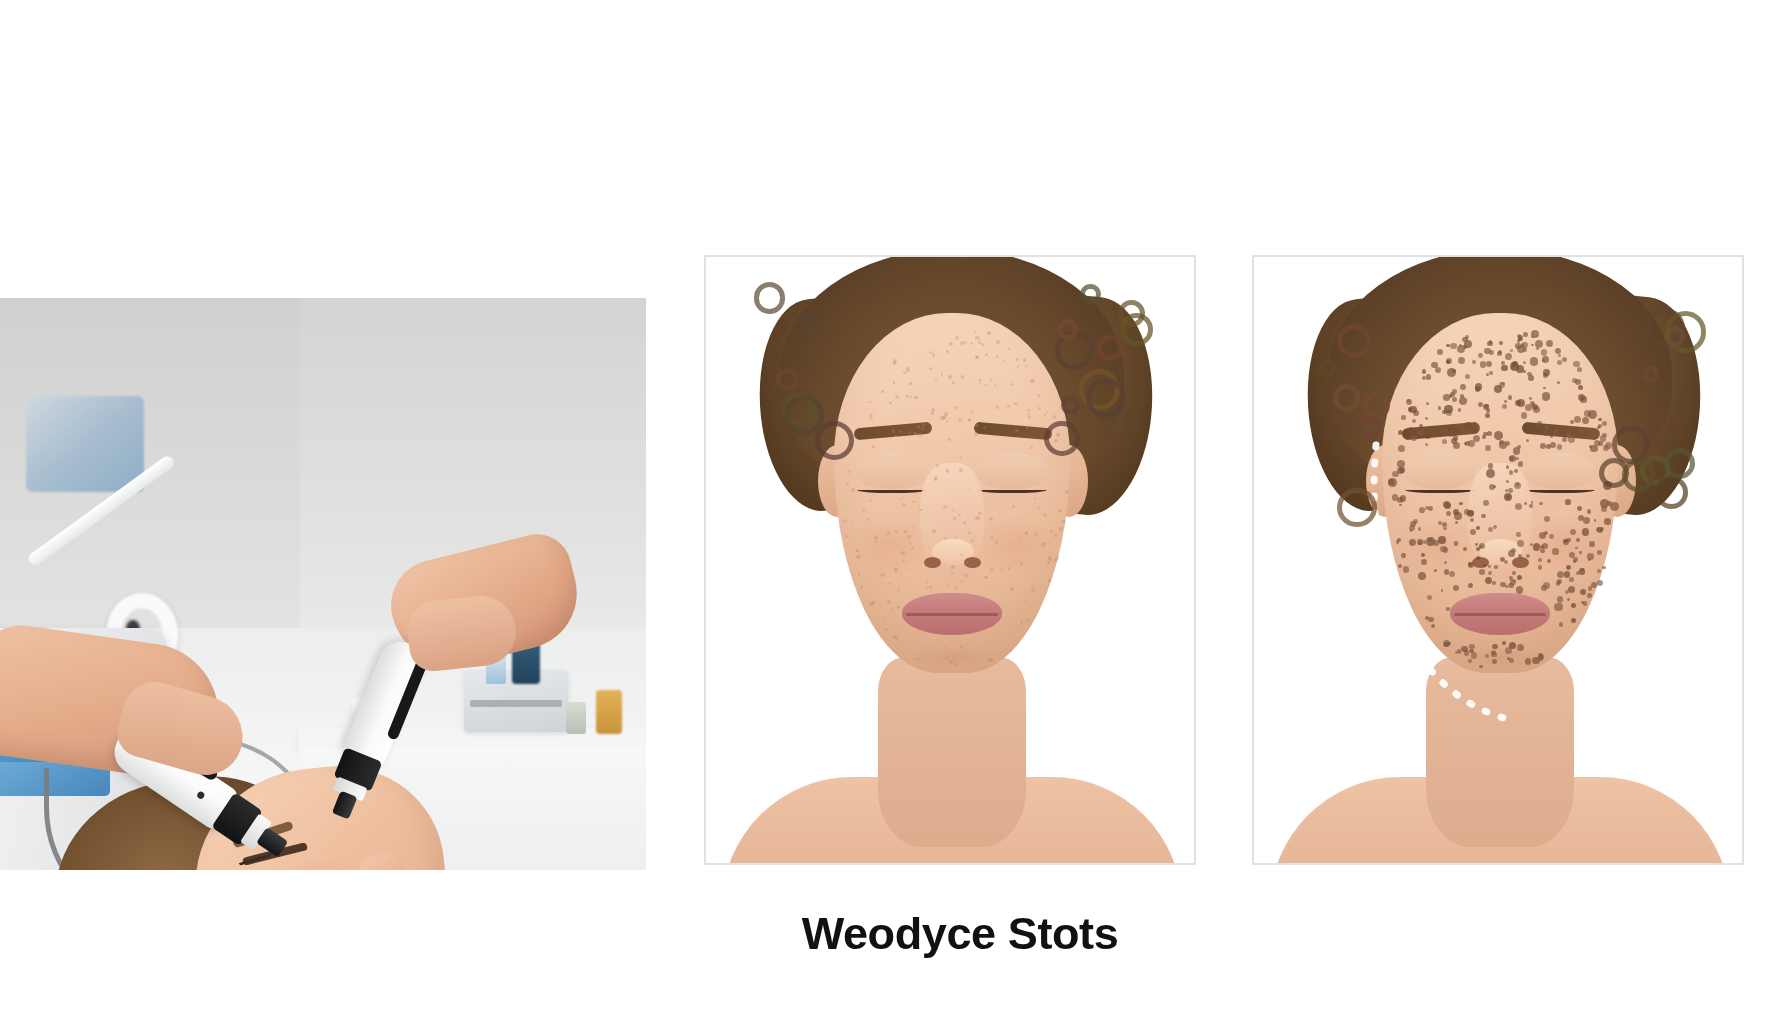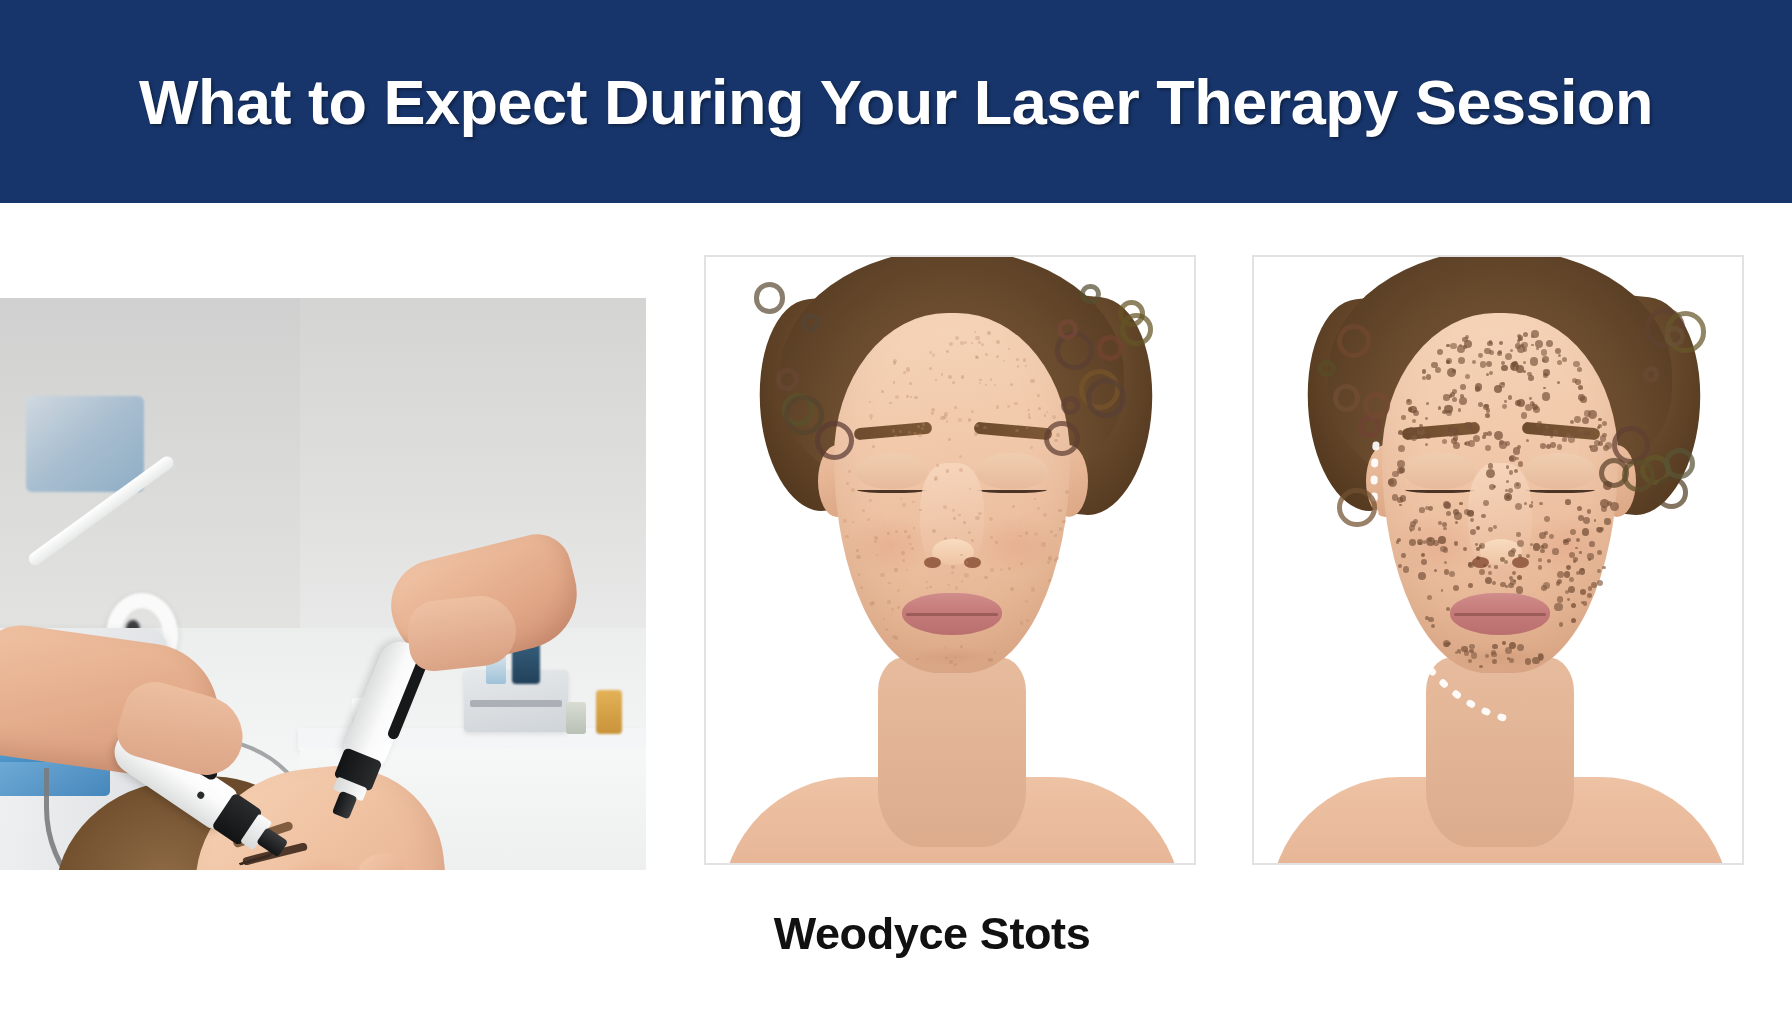--- a/index.html
+++ b/index.html
@@ -470,31 +470,28 @@
     top: 908px;
     width: 492px;
     text-align: center;
     font-family: "Liberation Sans", sans-serif;
     font-weight: bold;
     font-size: 45px;
     color: #111111;
     letter-spacing: -0.4px;
     white-space: nowrap;
   }
-  #caption-before { left: 686px; }
+  #caption-before { left: 714px; }
   #caption-after  { left: 1252px; }
 </style>
 </head>
 <body>
 
 <div id="page">
 
-  <div id="header-banner">
-    <h1 id="header-title">What to Expect During Your Laser Therapy Session</h1>
-  </div>
 
   <div id="content-row">
 
     <div id="panel-treatment">
       <div id="treatment-photo">
         <div class="tx-wall"></div>
         <div class="tx-wall-right"></div>
         <div class="tx-floorwall"></div>
 
         <div class="tx-upper-monitor"></div>

